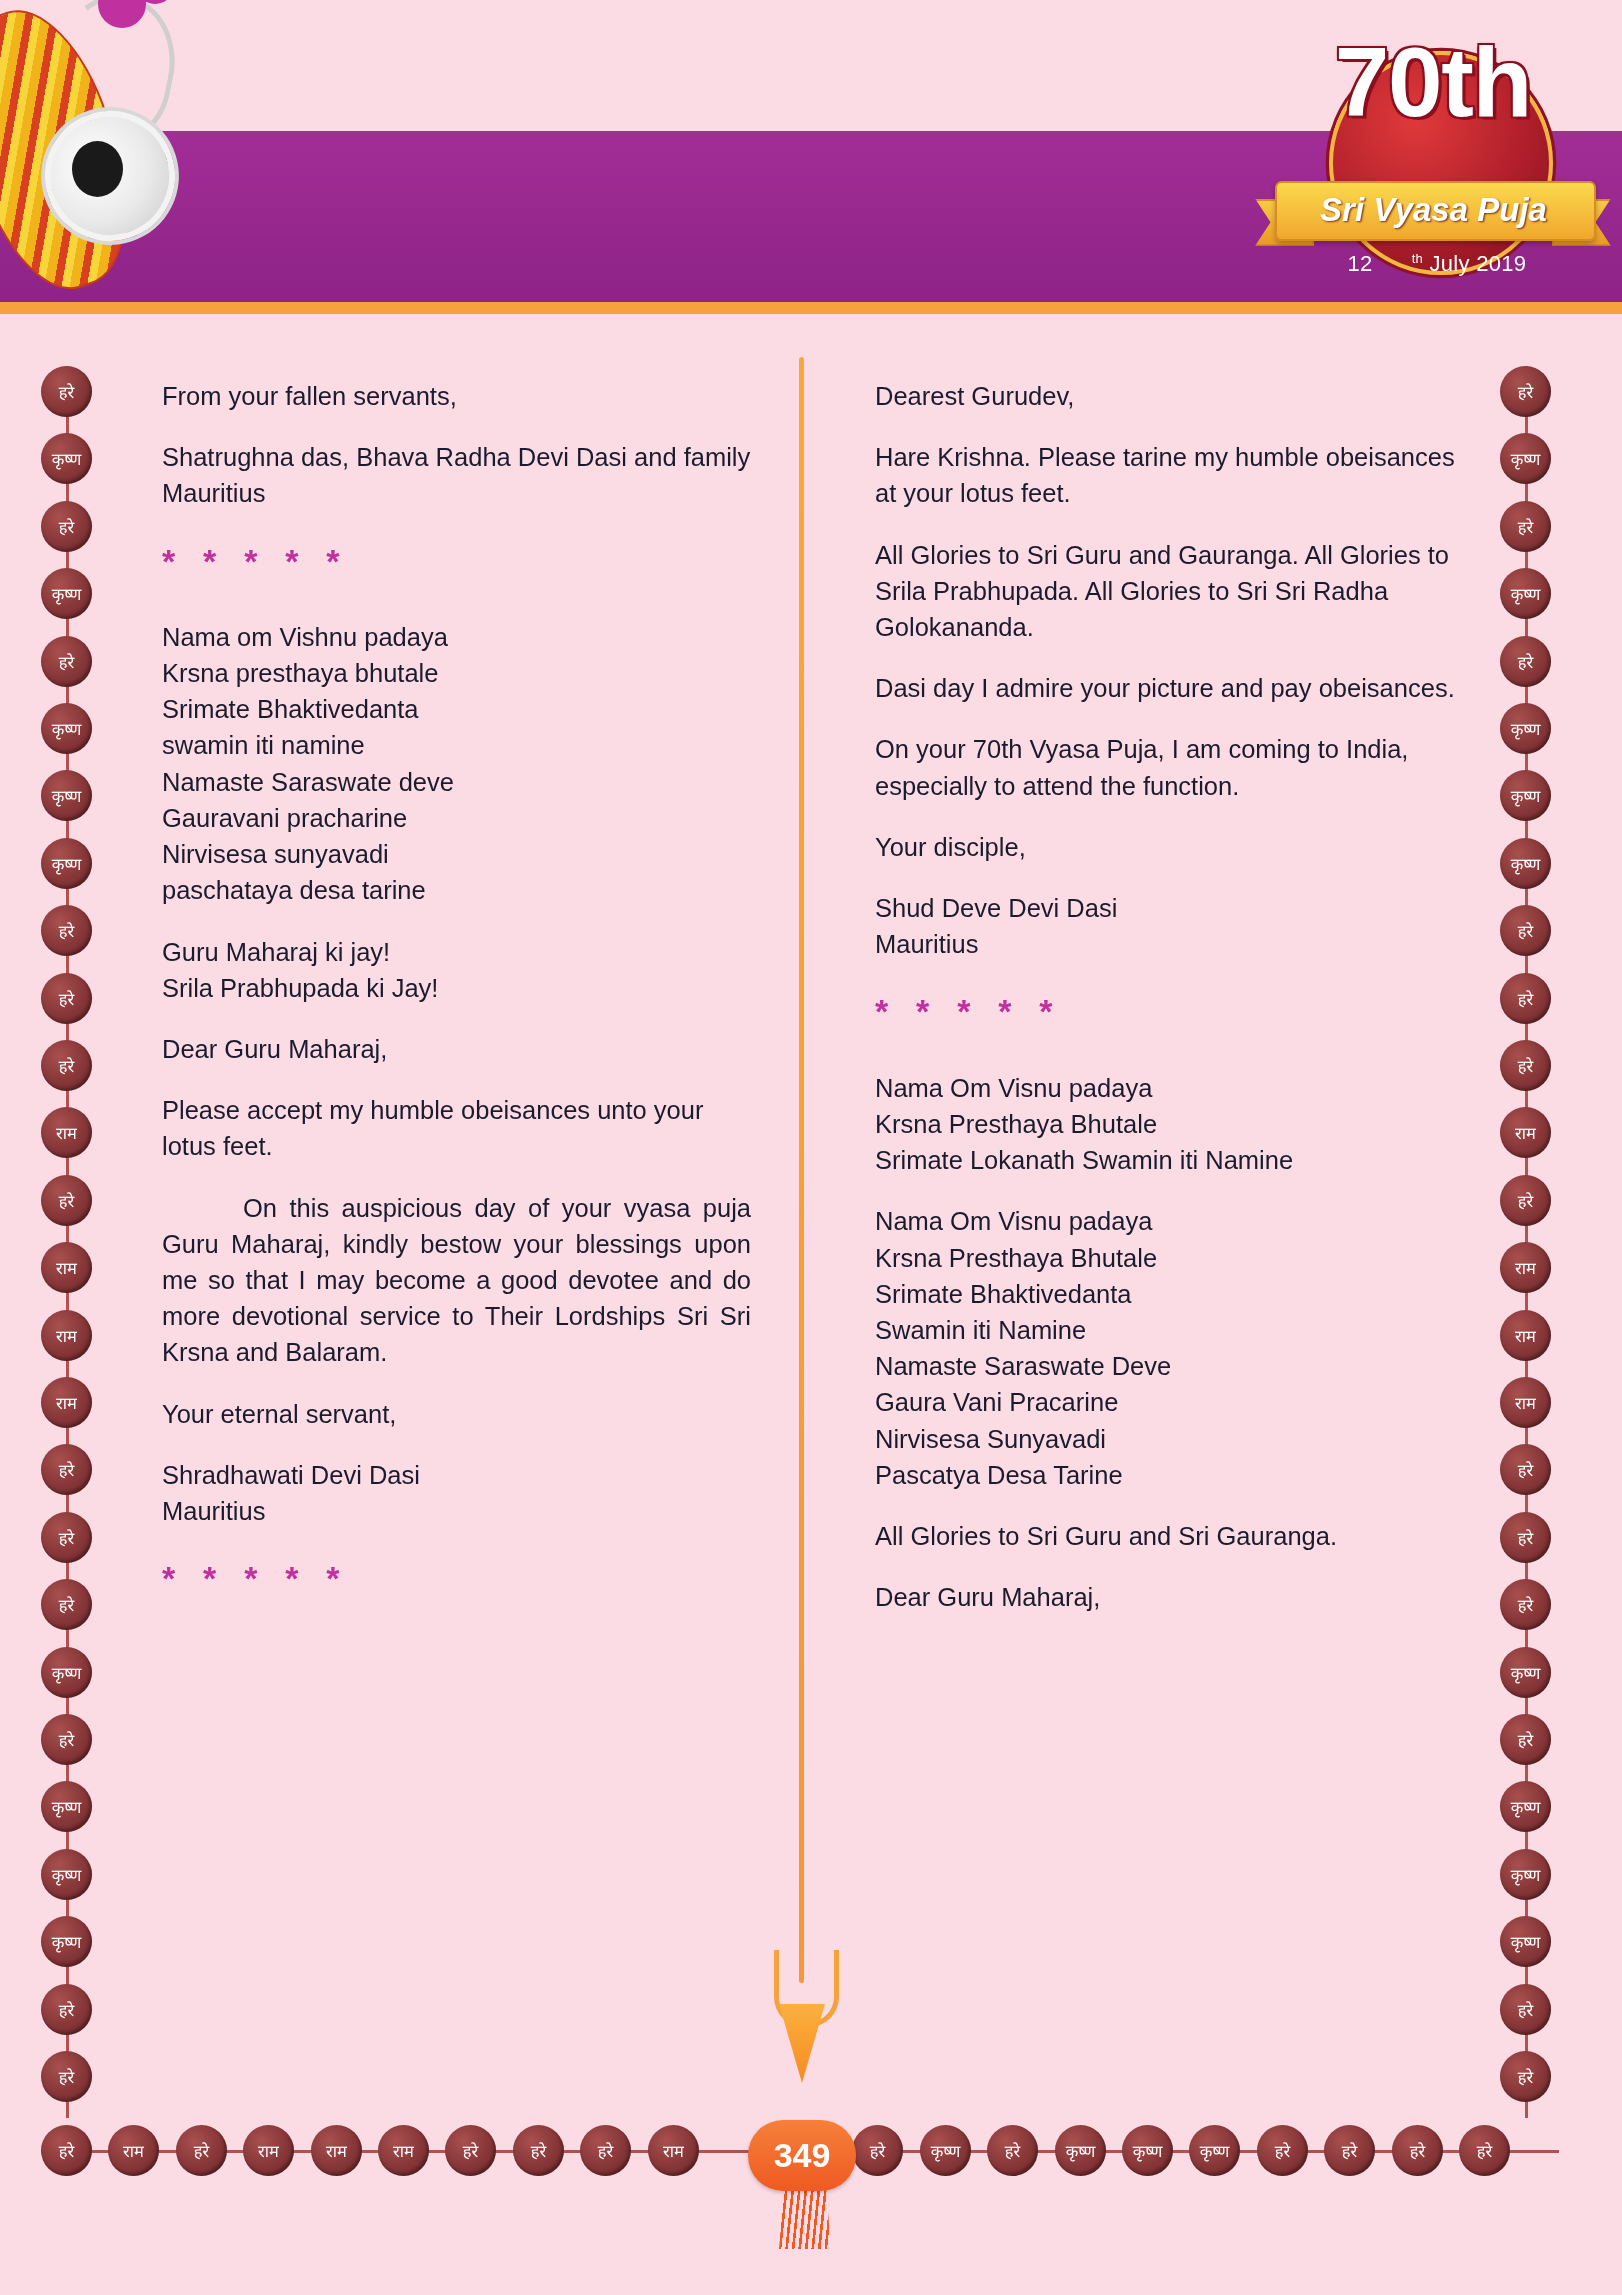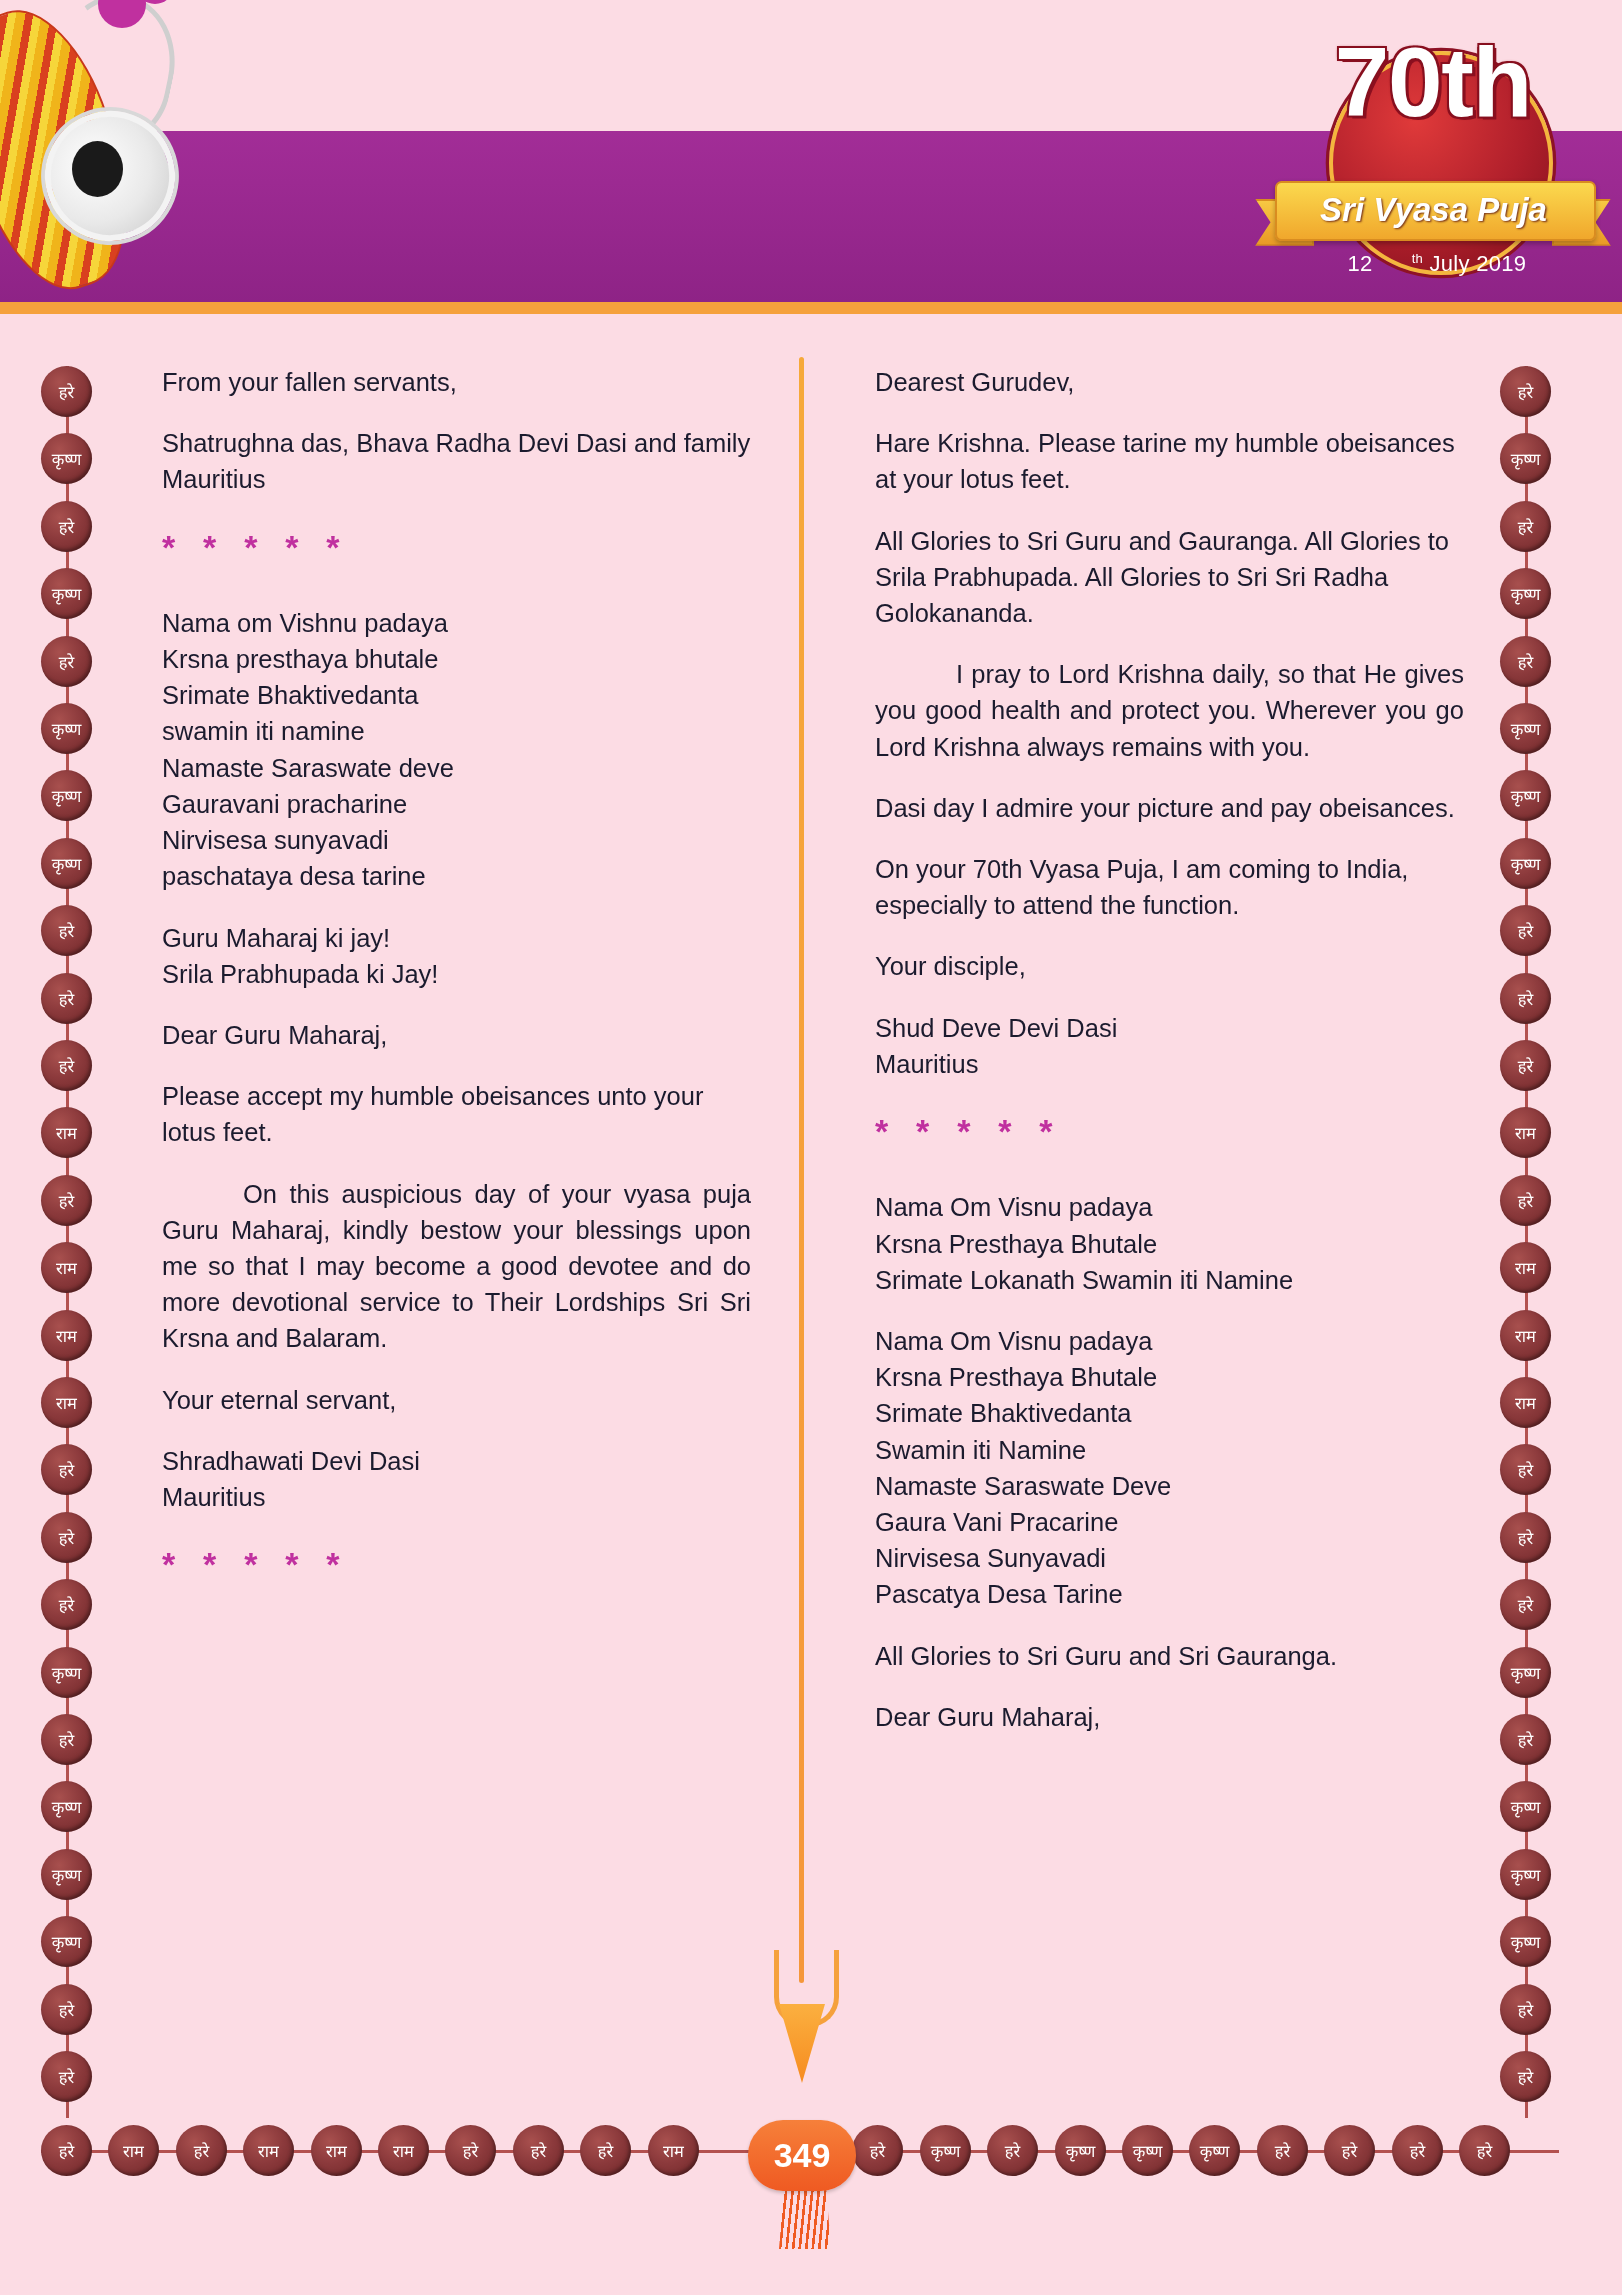--- a/index.html
+++ b/index.html
@@ -299,21 +299,21 @@
     position: absolute;
     top: 364px;
     width: 589px;
     color: #1b1b2e;
     font-size: 25.5px;
     line-height: 1.42;
   }
   .column.left { left: 162px; }
   .column.right { left: 875px; }
   .para {
-    margin: 0 0 25px 0;
+    margin: 14px 0 25px 0;
     white-space: pre-line;
   }
   .para.justify { text-align: justify; }
   .para.indent { text-indent: 81px; }
   .stars {
     color: #c0309f;
     font-size: 34px;
     letter-spacing: 9.2px;
     margin: 18.3px 0 34px 0;
     font-weight: bold;
@@ -459,21 +459,20 @@
       <div class="para justify indent justify">On this auspicious day of your vyasa puja Guru Maharaj, kindly bestow your blessings upon me so that I may become a good devotee and do more devotional service to Their Lordships Sri Sri Krsna and Balaram.</div>
       <div class="para">Your eternal servant,</div>
       <div class="para">Shradhawati Devi Dasi
 Mauritius</div>
       <div class="stars">* * * * *</div>
     </div>
   <div class="column right" id="col-right">
       <div class="para">Dearest Gurudev,</div>
       <div class="para">Hare Krishna. Please tarine my humble obeisances at your lotus feet.</div>
       <div class="para">All Glories to Sri Guru and Gauranga. All Glories to Srila Prabhupada. All Glories to Sri Sri Radha Golokananda.</div>
-      <div class="para justify indent justify">I pray to Lord Krishna daily, so that He gives you good health and protect you. Wherever you go Lord Krishna always remains with you.</div>
       <div class="para">Dasi day I admire your picture and pay obeisances.</div>
       <div class="para">On your 70th Vyasa Puja, I am coming to India, especially to attend the function.</div>
       <div class="para">Your disciple,</div>
       <div class="para">Shud Deve Devi Dasi
 Mauritius</div>
       <div class="stars">* * * * *</div>
       <div class="para">Nama Om Visnu padaya
 Krsna Presthaya Bhutale
 Srimate Lokanath Swamin iti Namine</div>
       <div class="para">Nama Om Visnu padaya

